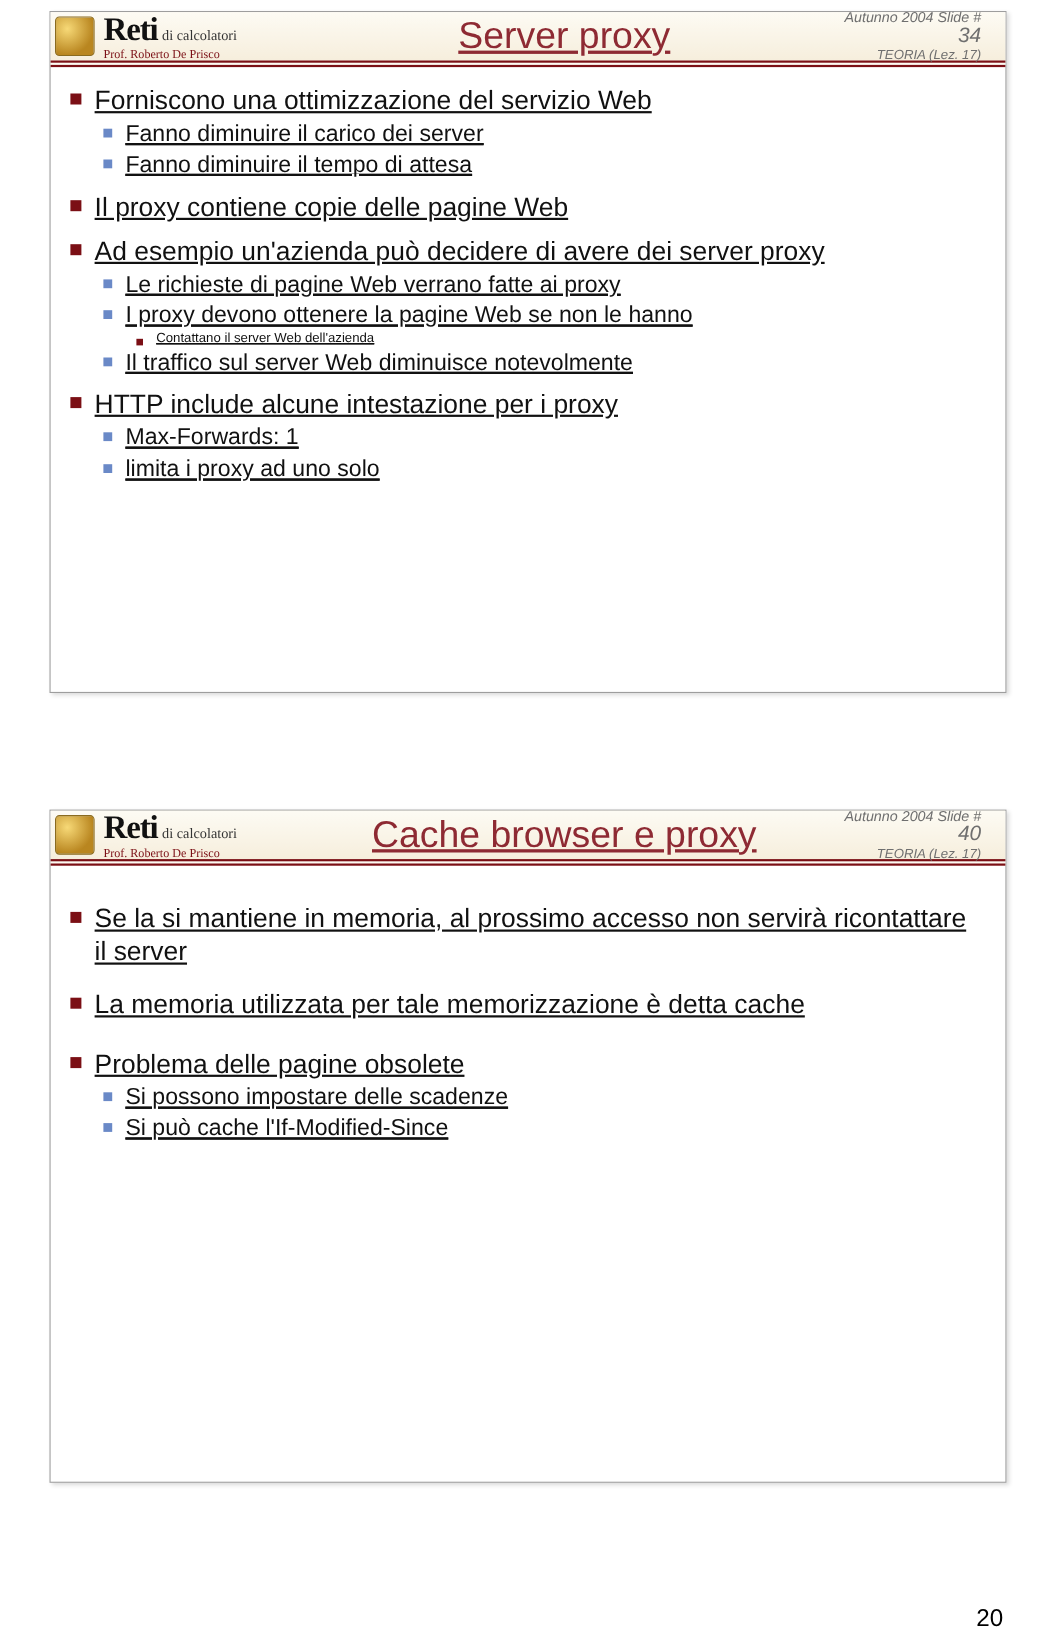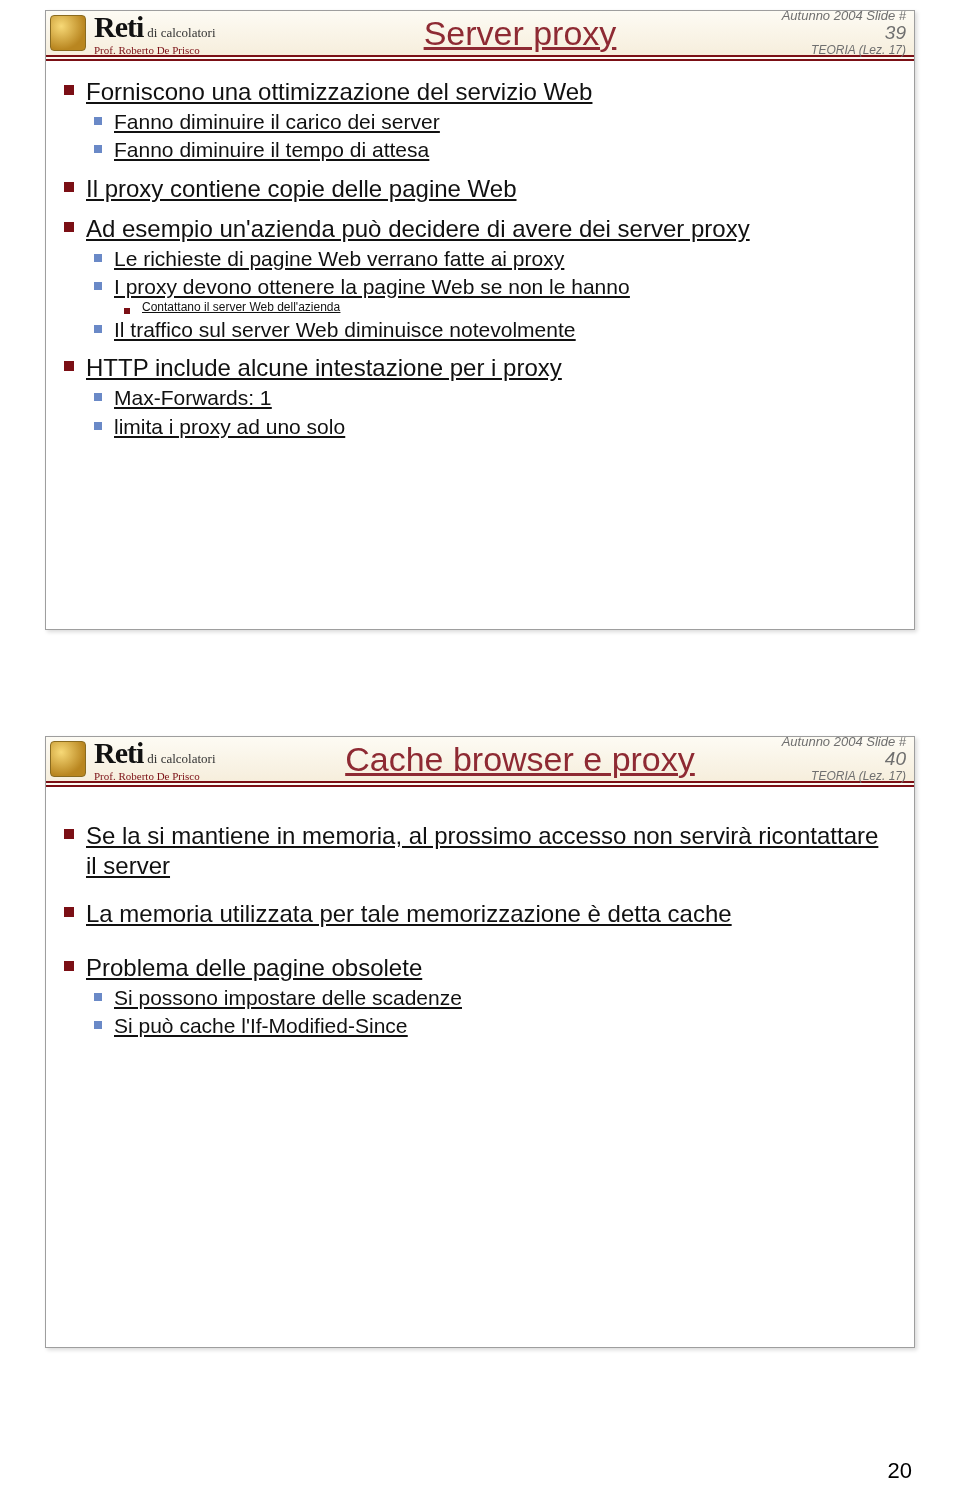--- a/index.html
+++ b/index.html
@@ -23,21 +23,21 @@
     box-shadow: 2px 2px 4px rgba(0,0,0,0.15);
   }
   .slide-top { margin-top: 10px; height: 620px; }
   .slide-bottom { margin-top: 106px; height: 612px; }
 
   .header {
     height: 50px;
     border-bottom: 6px double #7b0f15;
     display: flex;
     align-items: center;
-    padding: 0 8px 0 0;
+    padding: 0 22px 0 0;
     background: linear-gradient(#fdfbf4, #f6eedc);
   }
   .crest {
     width: 36px; height: 36px;
     margin: 0 4px;
     background: radial-gradient(circle at 30% 30%, #f7d977, #b98620 70%);
     border-radius: 4px;
     border: 1px solid #8a6b1f;
   }
   .brand {
@@ -134,21 +134,21 @@
           <span class="brand-reti">Reti</span>
           <span class="brand-sub">di calcolatori</span>
         </div>
         <div class="brand-row2">Prof. Roberto De Prisco</div>
       </div>
       <div class="title">Server proxy</div>
       <div class="meta">
         <div class="line1">
           <span>Autunno 2004 Slide #</span>
         </div>
-        <div class="num">39</div>
+        <div class="num">34</div>
         <div class="line2">TEORIA (Lez. 17)</div>
       </div>
     </div>
 
     <div class="content">
       <ul class="lvl1">
         <li>
           <span>Forniscono una ottimizzazione del servizio Web</span>
           <ul class="lvl2">
             <li><span>Fanno diminuire il carico dei server</span></li>

